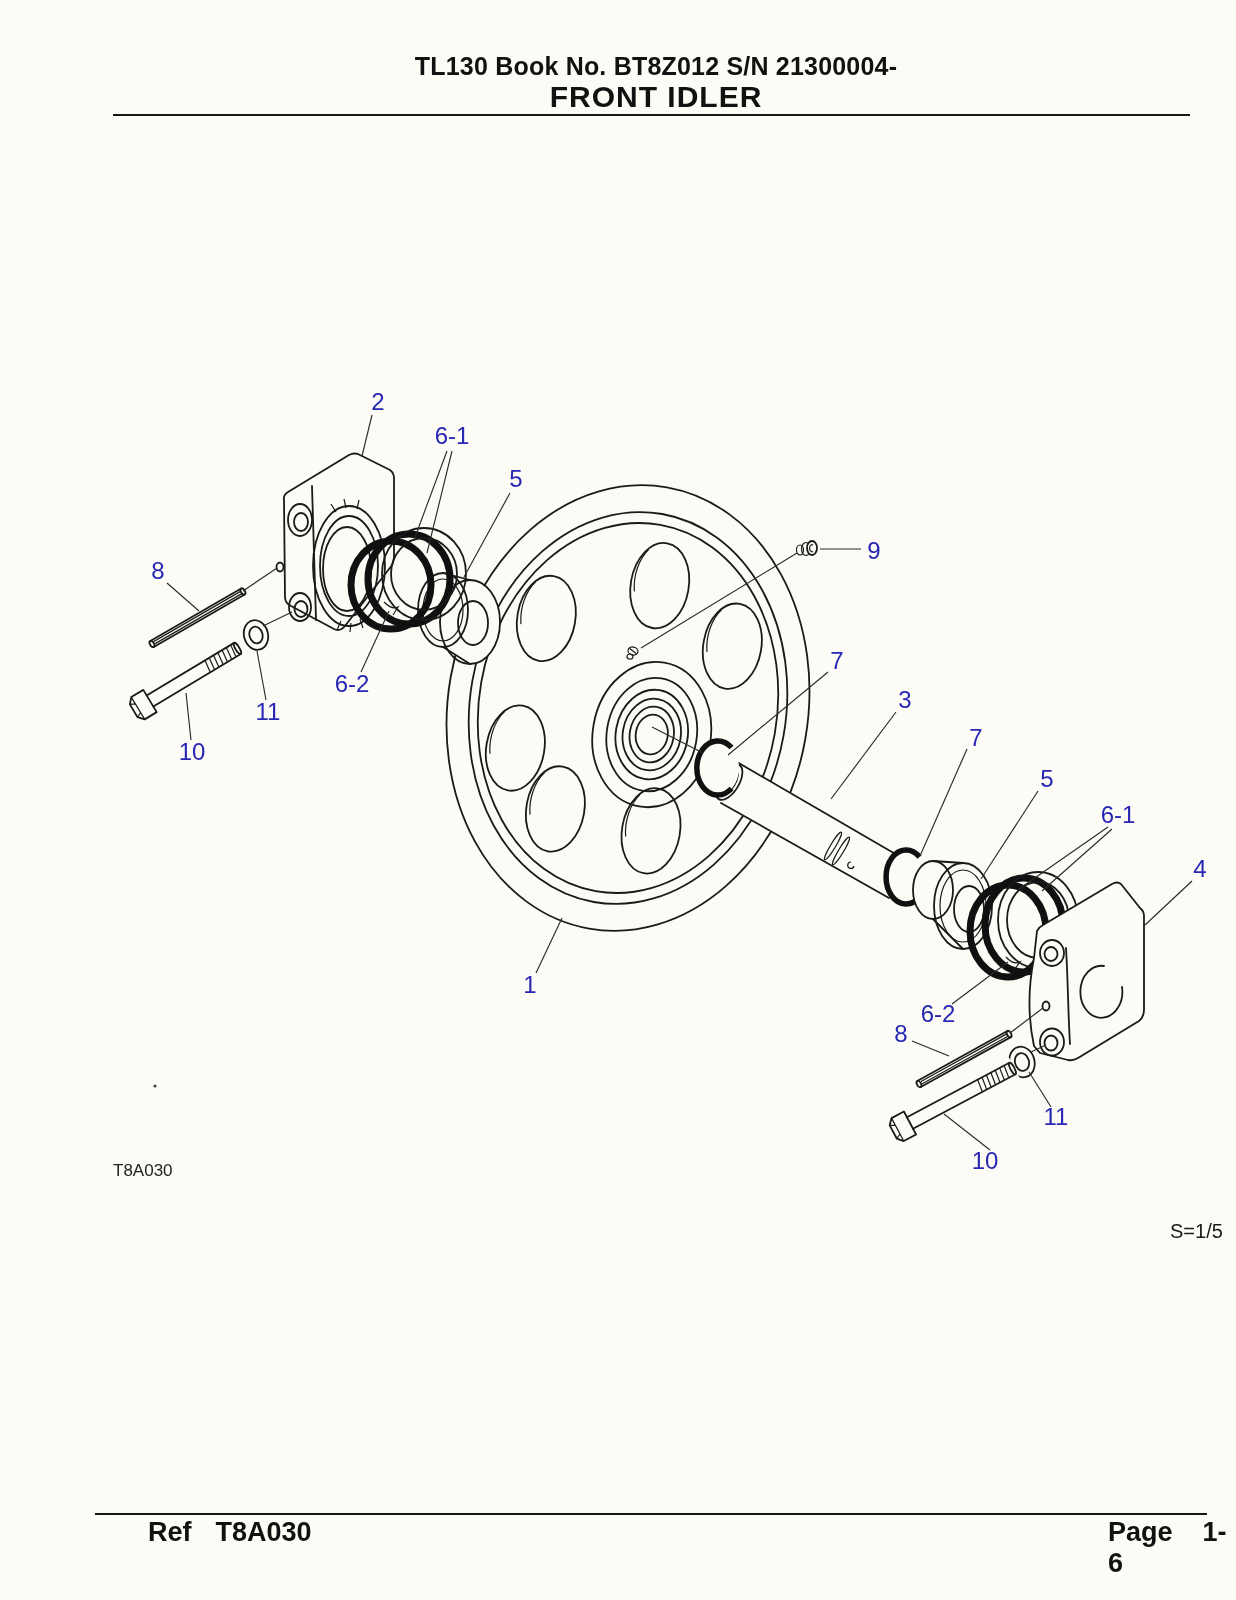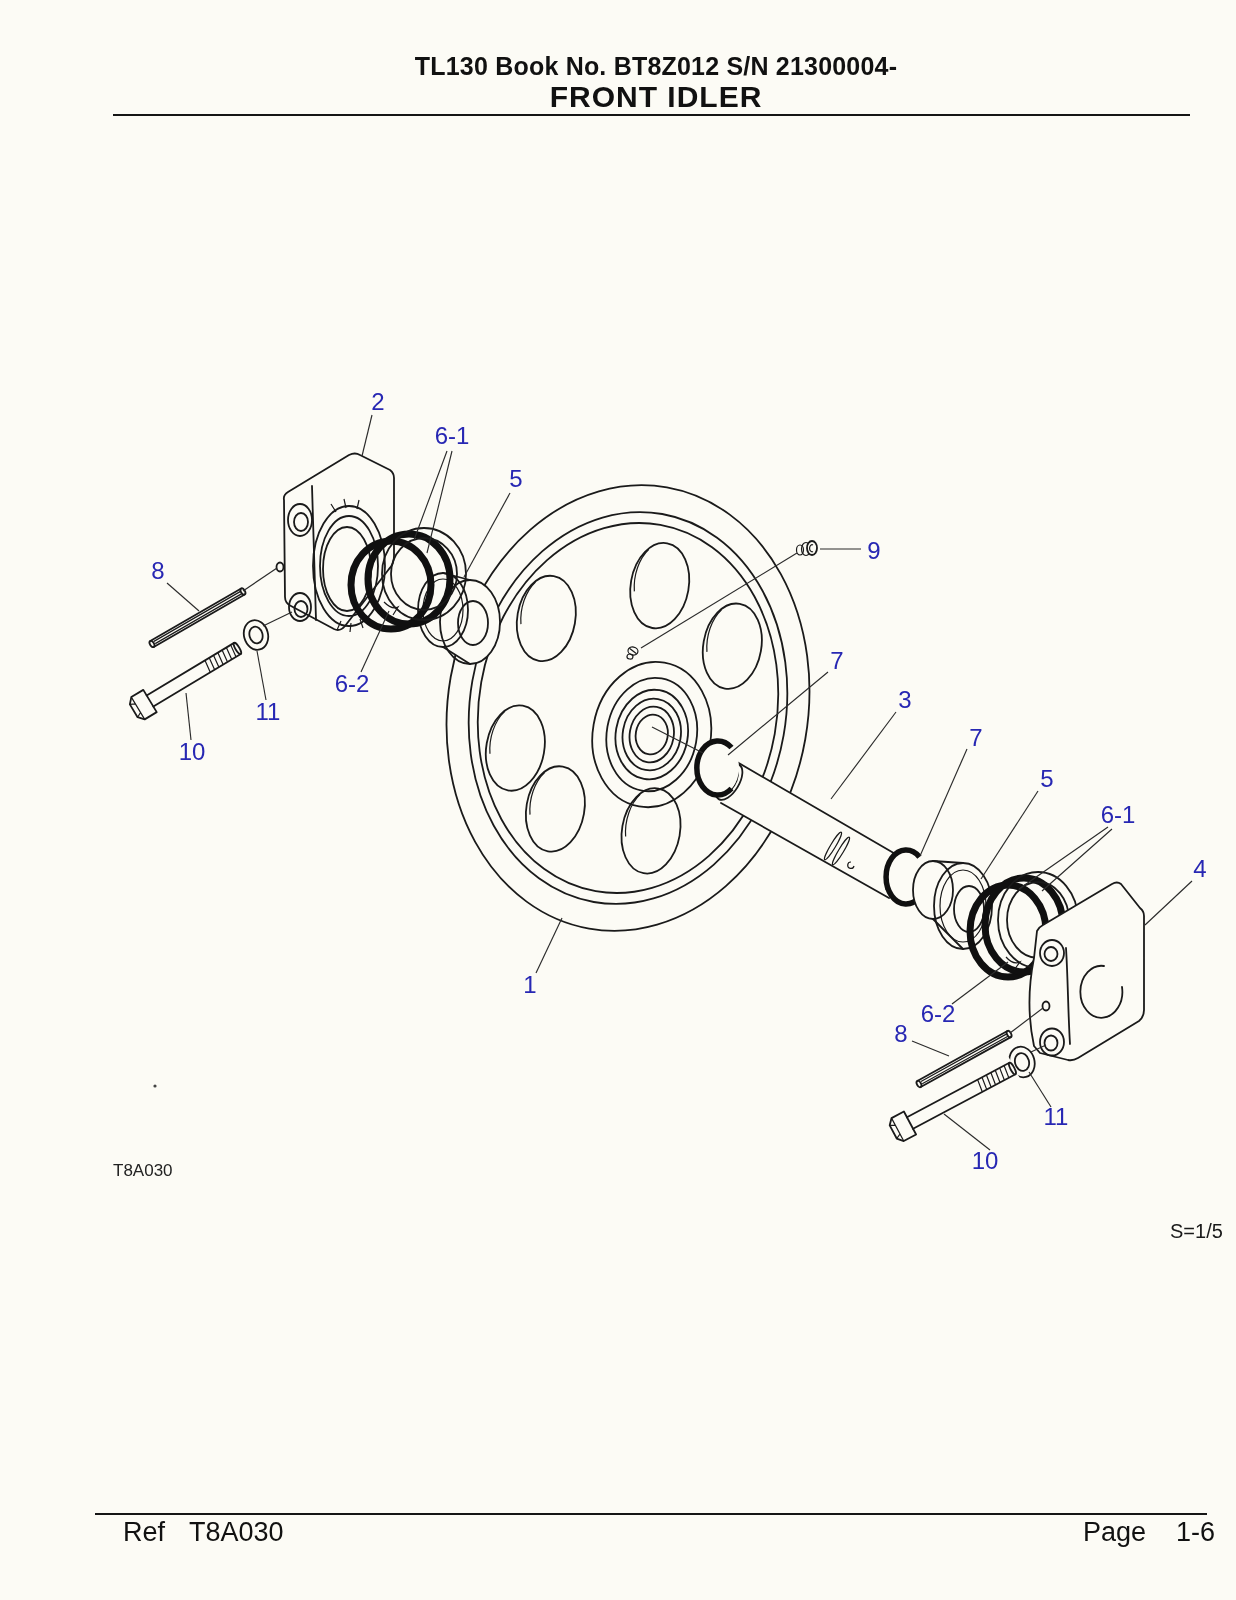--- a/index.html
+++ b/index.html
@@ -7,21 +7,21 @@
   .page{position:relative;width:1236px;height:1600px;background:#fcfbf5;overflow:hidden;}
   .hdr{position:absolute;left:0;right:0;top:52px;text-align:center;transform:translateX(38px);color:#111;}
   .hdr .l1{font-size:25px;font-weight:bold;letter-spacing:0.2px;line-height:29px;}
   .hdr .l2{font-size:30px;font-weight:bold;letter-spacing:1px;line-height:32px;}
   .rule{position:absolute;background:#151515;height:2px;}
   .rule-top{left:113px;width:1077px;top:114px;}
   .rule-bottom{left:95px;width:1112px;top:1513px;}
   .callout{position:absolute;transform:translate(-50%,-50%);color:#2727b3;font-size:24px;font-weight:400;white-space:nowrap;}
   .code-label{position:absolute;left:113px;top:1161px;font-size:17px;color:#222;}
   .scale-label{position:absolute;left:1146px;top:1220px;font-size:20px;color:#1a1a1a;margin-left:24px;}
-  .ftr{position:absolute;top:1517px;font-size:27px;font-weight:normal;color:#111;}
+  .ftr{position:absolute;top:1517px;font-size:27px;font-weight:bold;color:#111;margin-left:25px;}
   .ftr-left{left:123px;}
   .ftr-left .val{margin-left:24px;}
   .ftr-right{left:1083px;}
   .ftr-right .val{margin-left:30px;}
   svg.draw{position:absolute;left:0;top:0;}
   .ln{stroke:#1a1a1a;stroke-width:1.8;fill:none;stroke-linecap:round;stroke-linejoin:round;}
   .fillbg{fill:#fcfbf5;}
   .thick{stroke:#101010;stroke-width:7;fill:none;}
   .cring{stroke:#101010;stroke-width:5.5;fill:none;}
   .thin{stroke:#1a1a1a;stroke-width:1.2;fill:none;}

